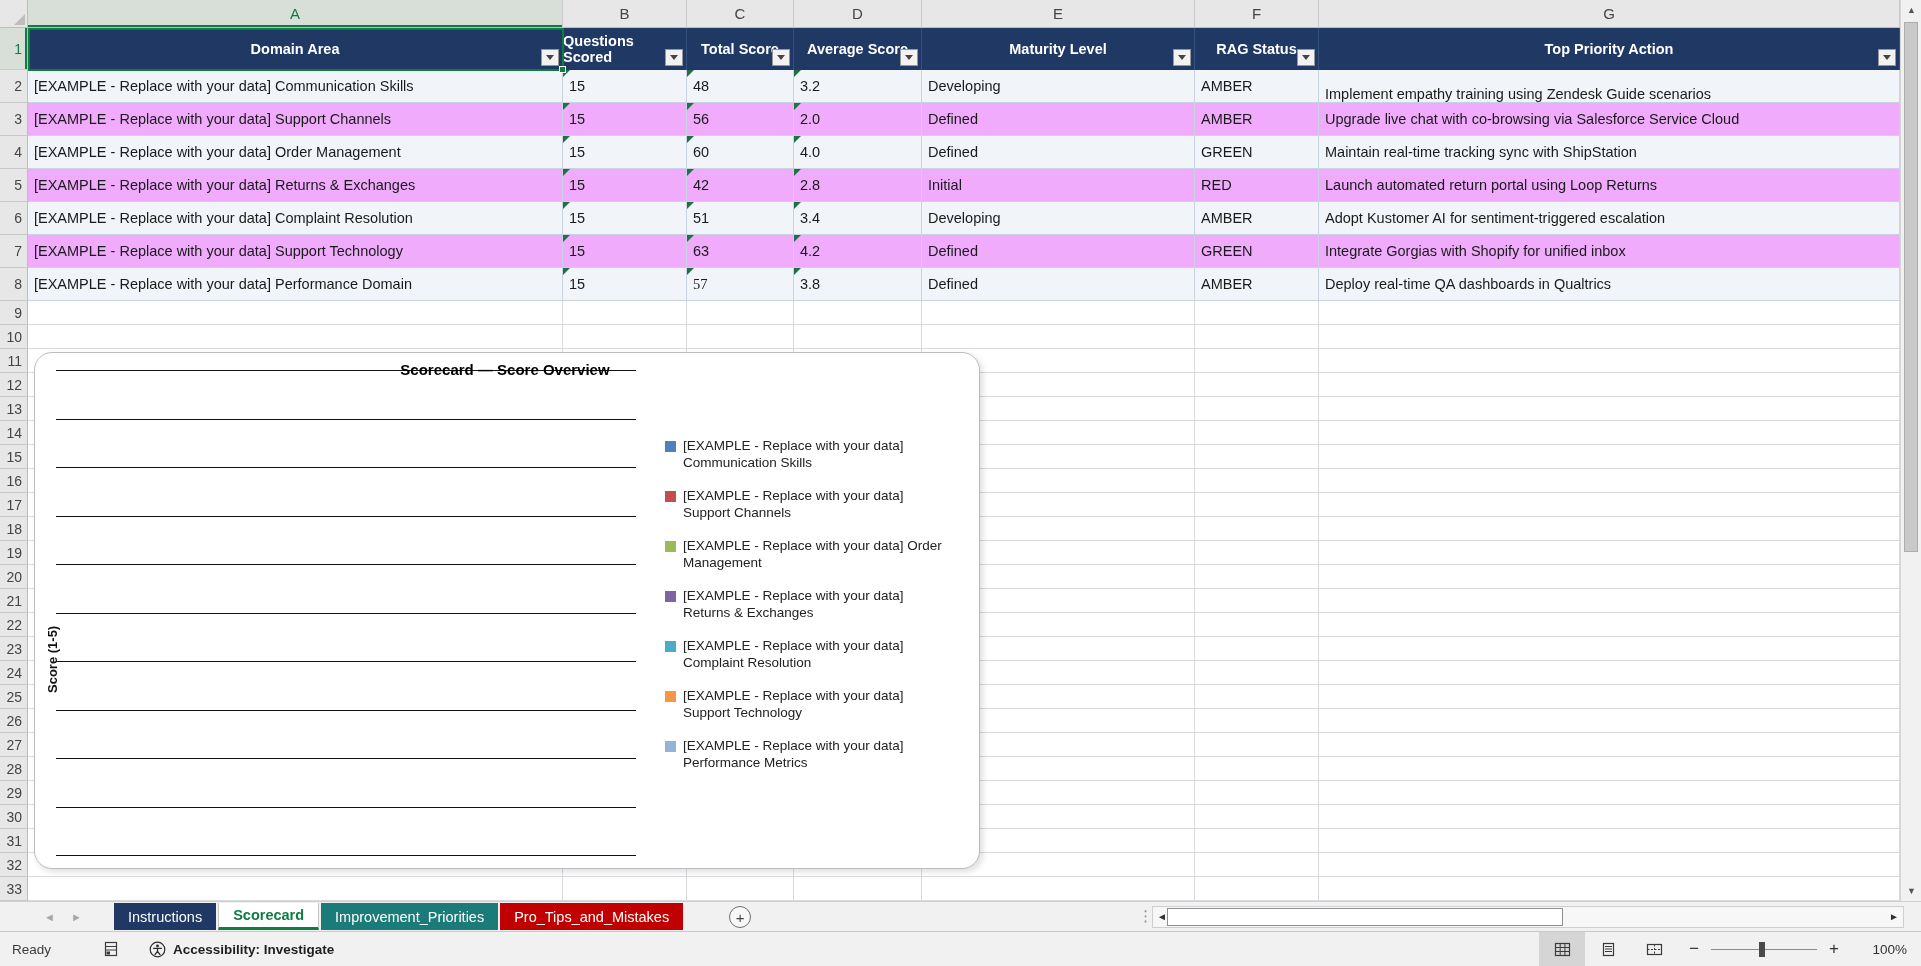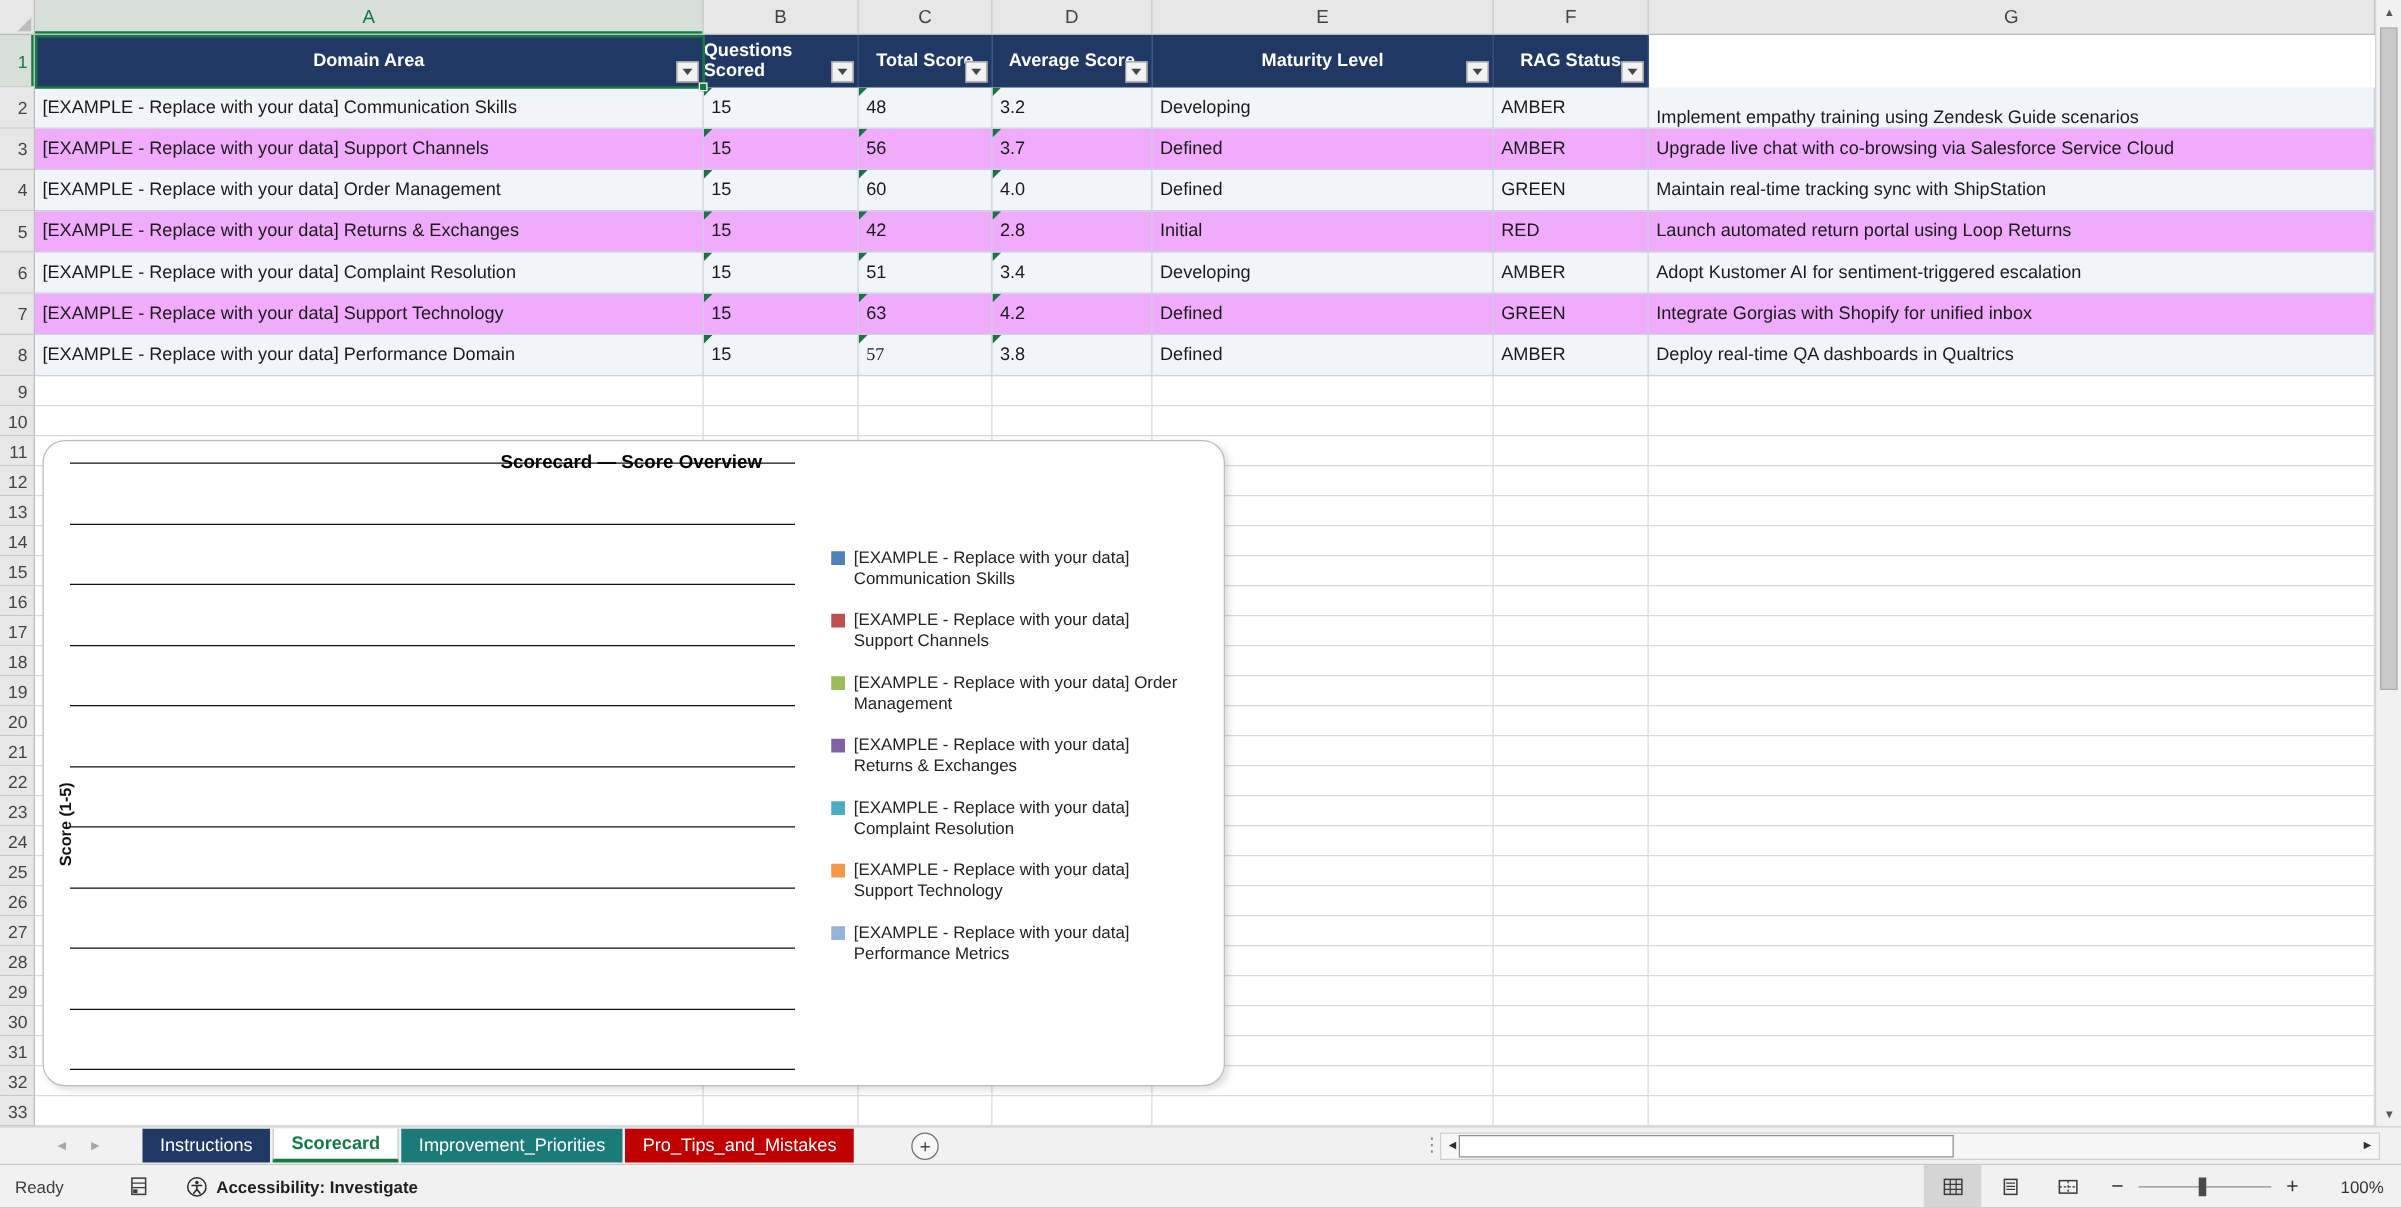--- a/index.html
+++ b/index.html
@@ -164,20 +164,26 @@
           <div class="filter-btn">
             <div class="caret"></div>
           </div>
         </div>
         <div class="hcell" style="width: 124px;">
           <span>RAG Status</span>
           <div class="filter-btn">
             <div class="caret"></div>
           </div>
         </div>
+        <div class="hcell" style="width: 581px;">
+          <span>Top Priority Action</span>
+          <div class="filter-btn">
+            <div class="caret"></div>
+          </div>
+        </div>
       </div>
       <div class="drow banded">
         <div class="dcell" style="width: 535px;">
           <span>[EXAMPLE - Replace with your data] Communication Skills</span>
         </div>
         <div class="dcell" style="width: 124px;">
           <div class="tri"></div>
           <span>15</span>
         </div>
         <div class="dcell" style="width: 107px;">
@@ -205,21 +211,21 @@
         <div class="dcell" style="width: 124px;">
           <div class="tri"></div>
           <span>15</span>
         </div>
         <div class="dcell" style="width: 107px;">
           <div class="tri"></div>
           <span>56</span>
         </div>
         <div class="dcell" style="width: 128px;">
           <div class="tri"></div>
-          <span>3.7</span>
+          <span>2.0</span>
         </div>
         <div class="dcell" style="width: 273px;">
           <span>Defined</span>
         </div>
         <div class="dcell" style="width: 124px;">
           <span>AMBER</span>
         </div>
         <div class="dcell" style="width: 581px;">
           <span>Upgrade live chat with co-browsing via Salesforce Service Cloud</span>
         </div>

